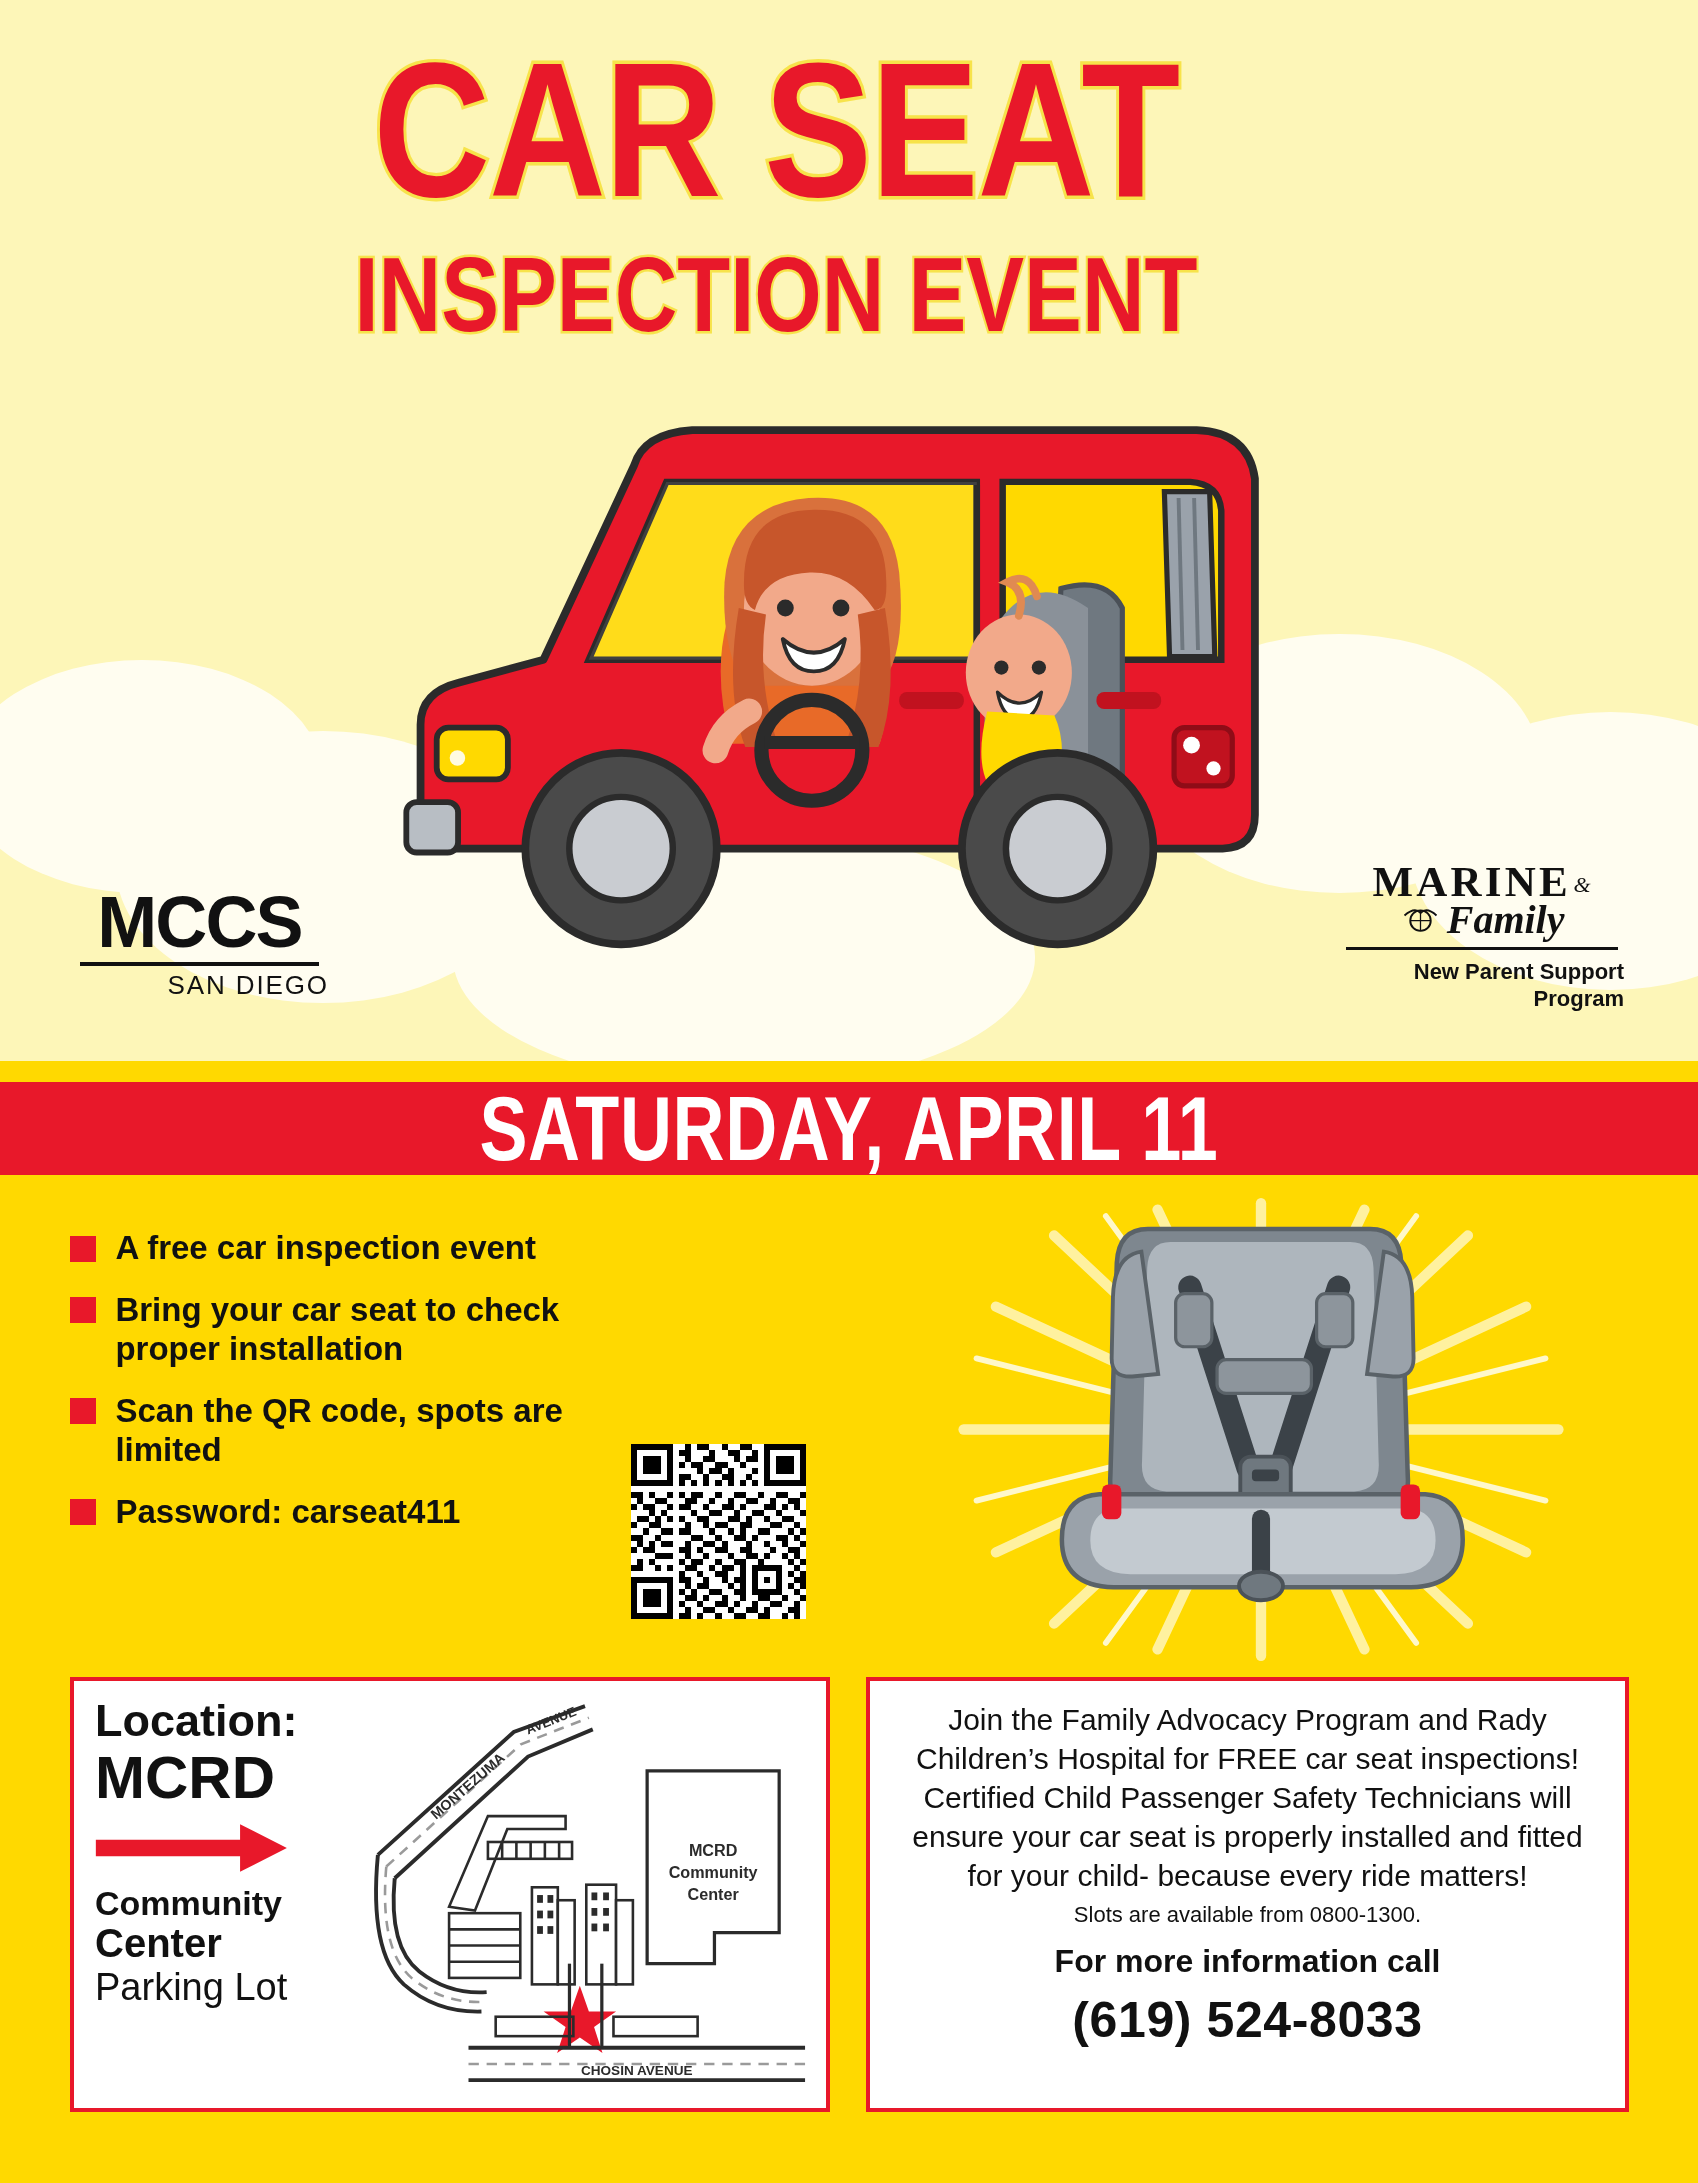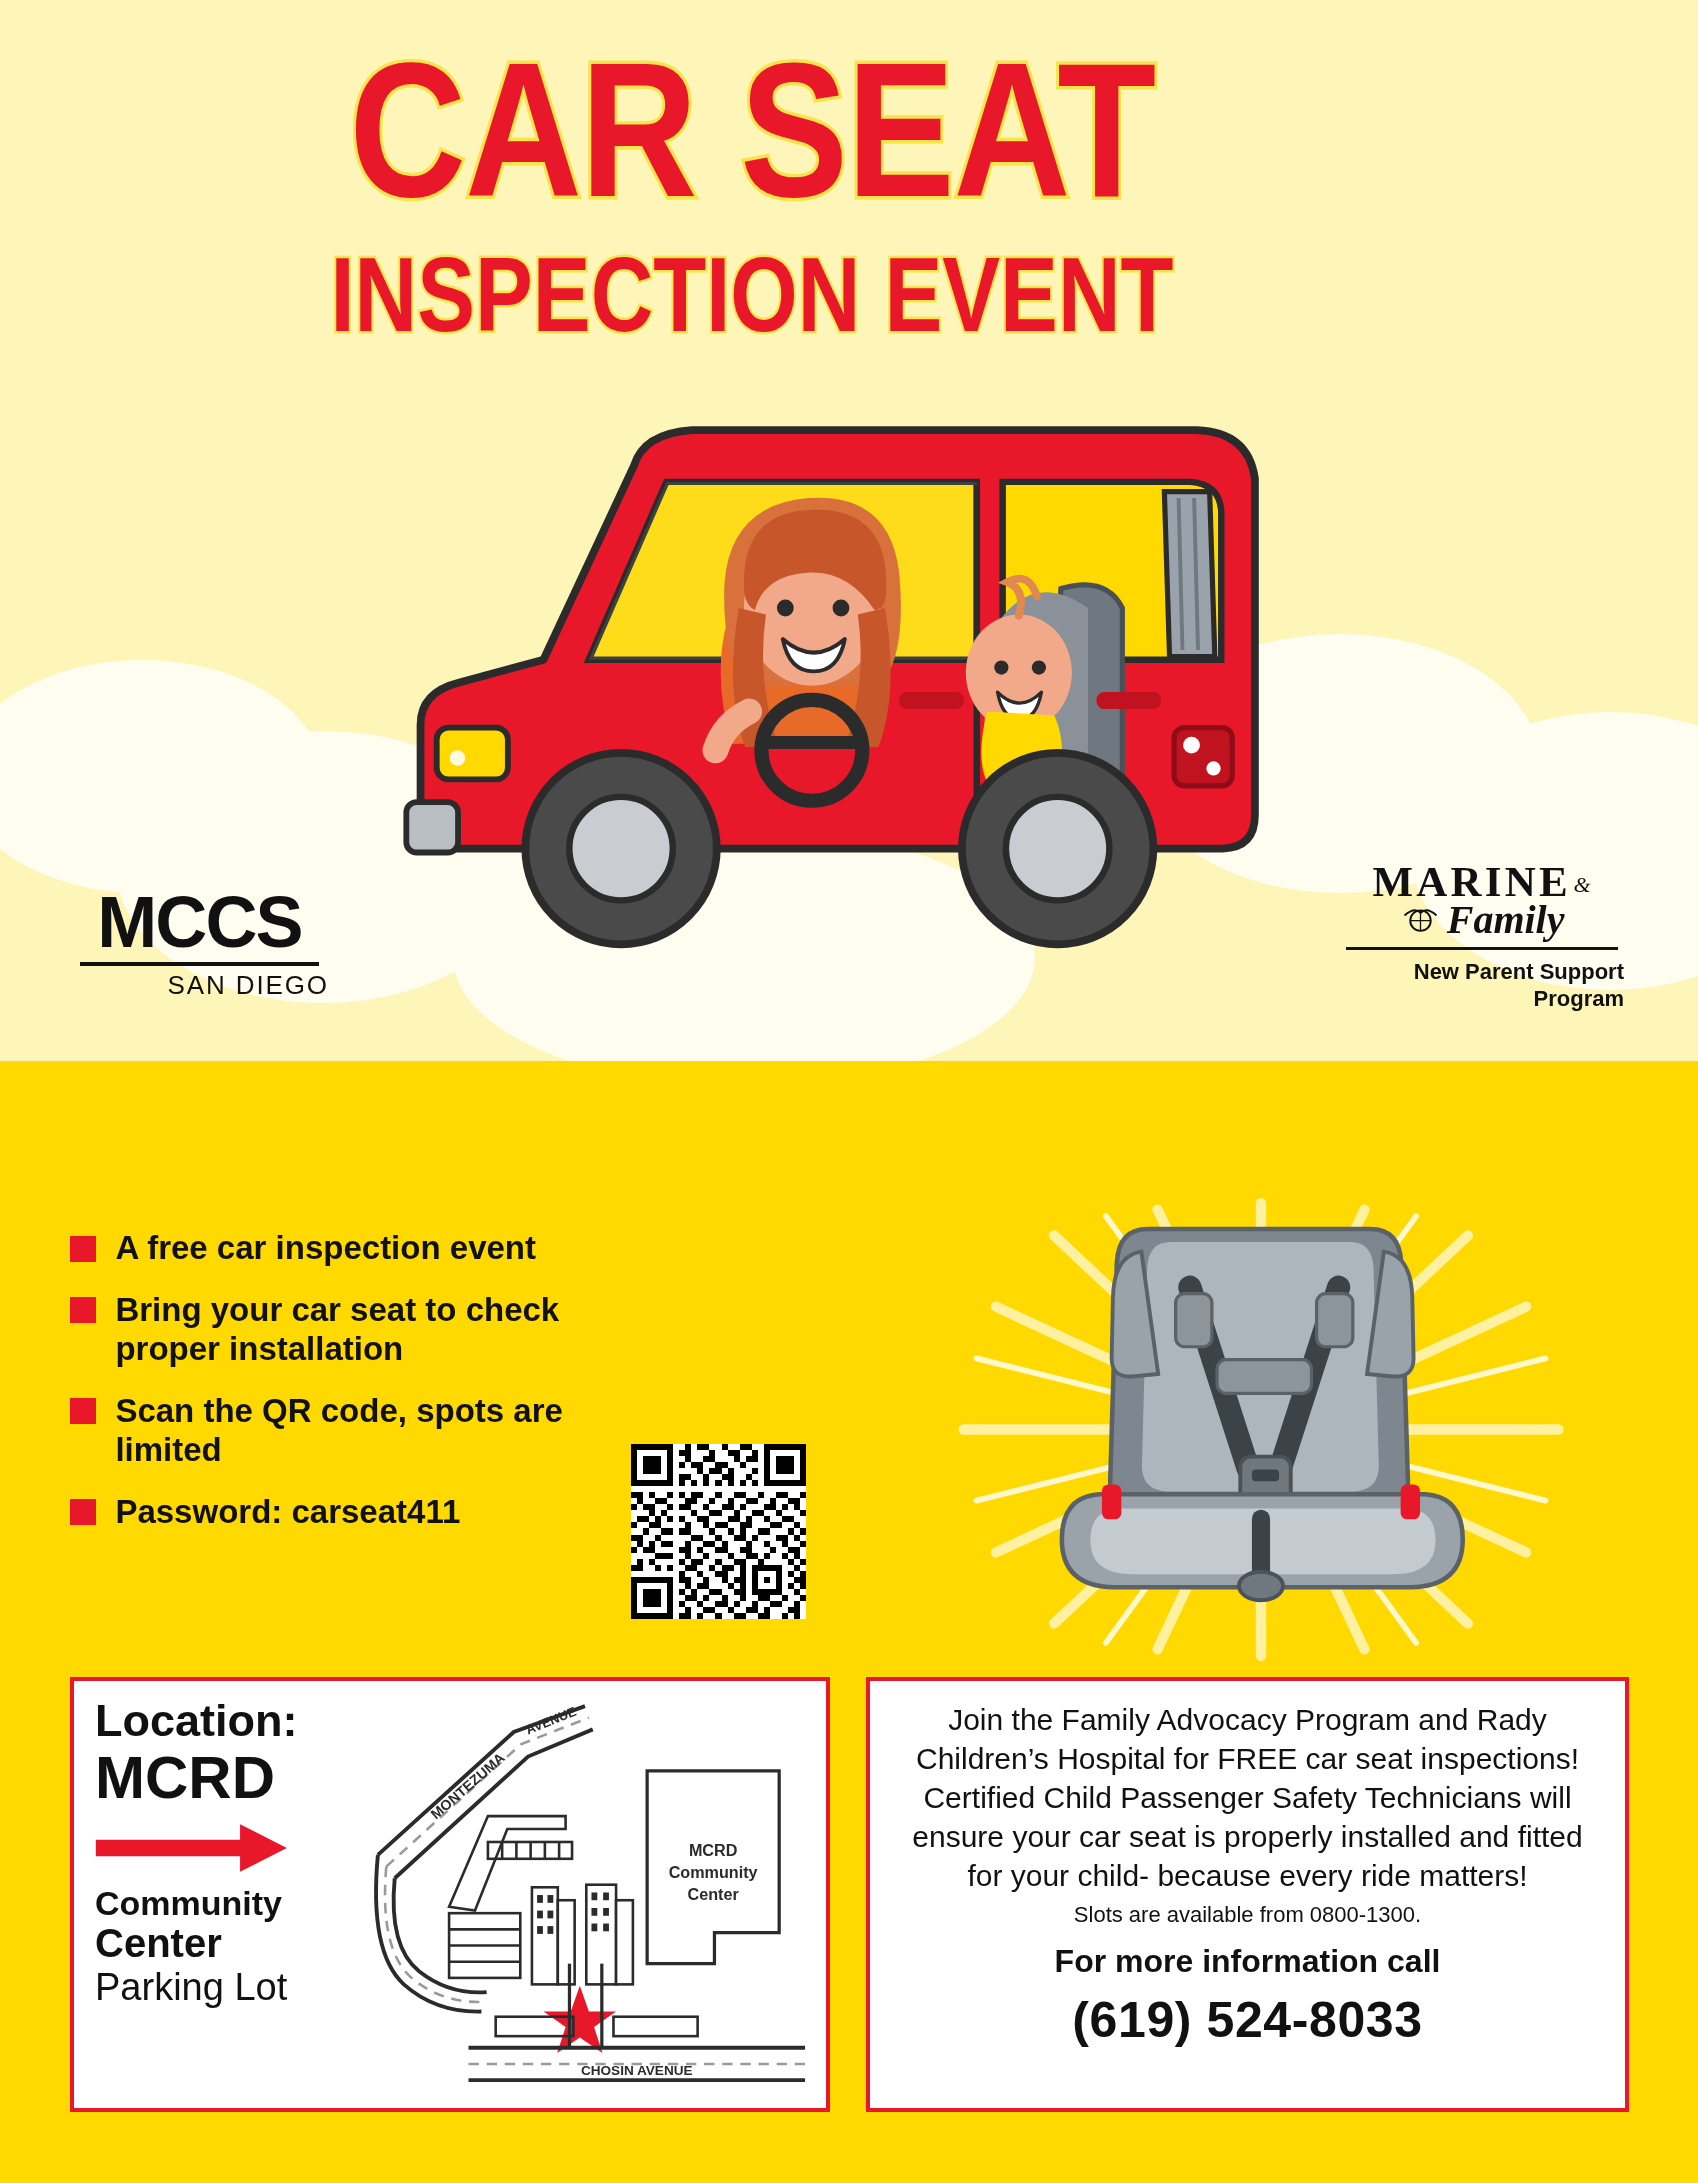--- a/index.html
+++ b/index.html
@@ -34,20 +34,21 @@
     position: absolute;
     background: #fffdf0;
     border-radius: 50%;
   }
   .headline-wrap {
     position: absolute;
     left: 0; top: 39px;
     width: 1504px;
     text-align: center;
     z-index: 5;
+    padding-left: 24px;
   }
   .headline-main {
     font-family: "Liberation Sans", sans-serif;
     font-weight: bold;
     font-size: 162px;
     line-height: 0.95;
     letter-spacing: -1.3px;
     color: #e8182a;
     -webkit-text-stroke: 5.8px #f7e34a;
     paint-order: stroke fill;
@@ -449,20 +450,23 @@
         <span class="marine-family">Family</span>
       </div>
       <div class="marine-rule"></div>
       <div class="marine-sub">New Parent Support</div>
       <div class="marine-sub">Program</div>
     </div>
   </div>
 
   <div class="yellow-section"></div>
 
+  <div class="date-bar">
+    <span class="date-text">SATURDAY, APRIL 11</span>
+  </div>
 
   <div class="bullets">
     <div class="bullet-row">
       <div class="bullet-sq"></div>
       <div class="bullet-text">A free car inspection event</div>
     </div>
     <div class="bullet-row">
       <div class="bullet-sq"></div>
       <div class="bullet-text" style="max-width:446px;">Bring your car seat to check proper installation</div>
     </div>

